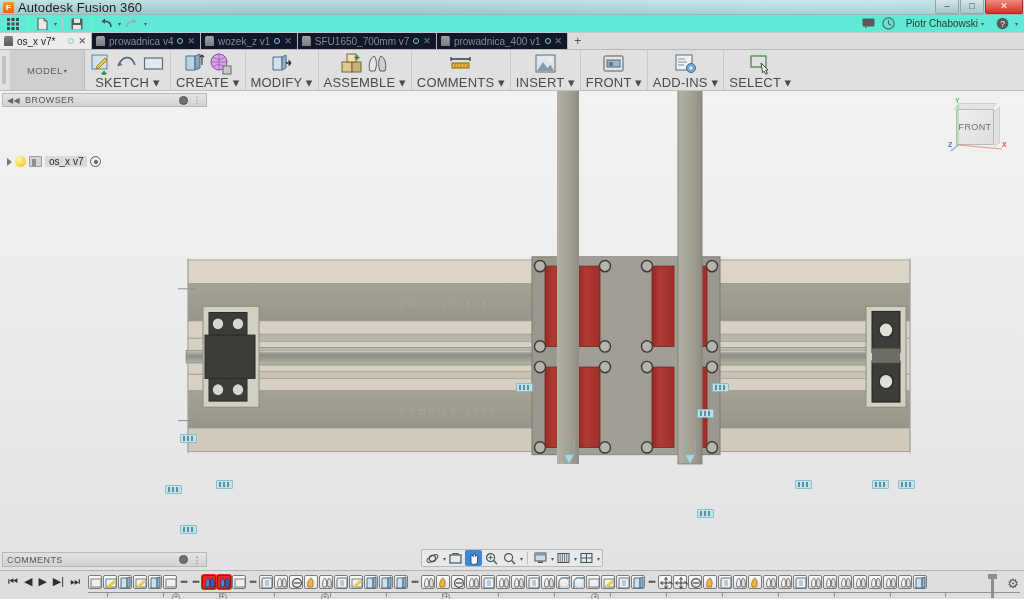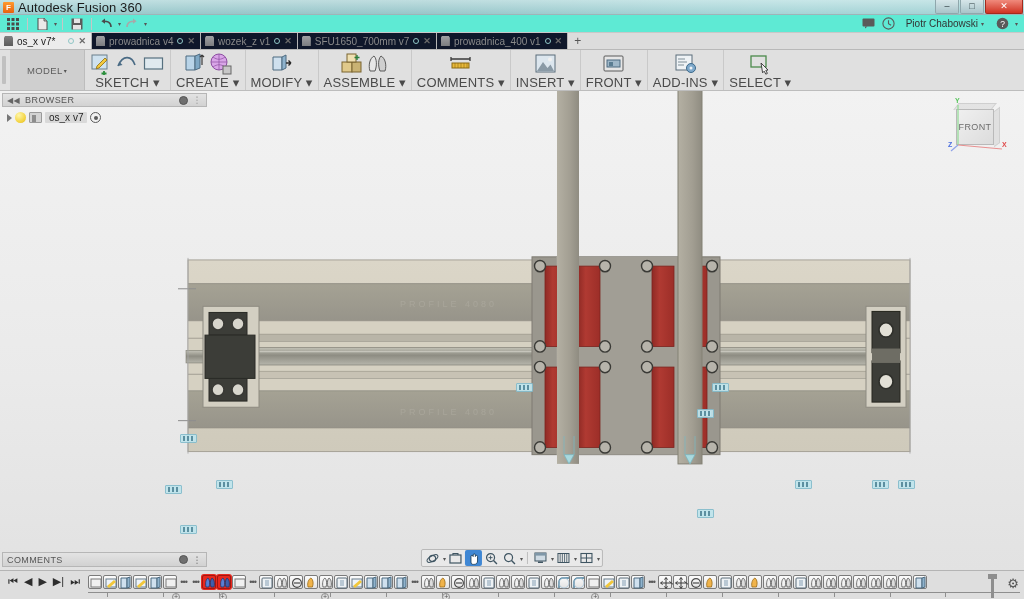--- a/index.html
+++ b/index.html
@@ -142,21 +142,21 @@
     display: flex; align-items: center; gap: 5px; padding: 0 4px;
     font-size: 9px; color: #555; letter-spacing: .4px;
   }
   .browser-hd .collapse { color: #666; font-size: 8px; }
   .browser-hd .spacer { flex: 1; }
   .browser-hd .dotbtn {
     width: 9px; height: 9px; border-radius: 50%;
     background: #6f6f6f; border: 1px solid #555;
   }
   .browser-hd .grip { color: #8a8a8a; font-size: 9px; }
-  .browser-body { padding: 3px 0 0 2px; }
+  .browser-body { padding: 3px 0 0 2px; margin-top: 44px; }
   .tree-row {
     display: flex; align-items: center; gap: 3px;
     height: 15px; padding-left: 3px;
   }
   .tri { width: 0; height: 0; border-left: 5px solid #777; border-top: 4px solid transparent; border-bottom: 4px solid transparent; }
   .bulb { width: 11px; height: 11px; border-radius: 50%;
           background: radial-gradient(circle at 35% 30%, #fff6a8, #f2d038 70%, #c9a718); }
   .comp-ico {
     width: 13px; height: 11px; background: #d3d3d3; border: 1px solid #9a9a9a;
     position: relative; border-radius: 1px;

